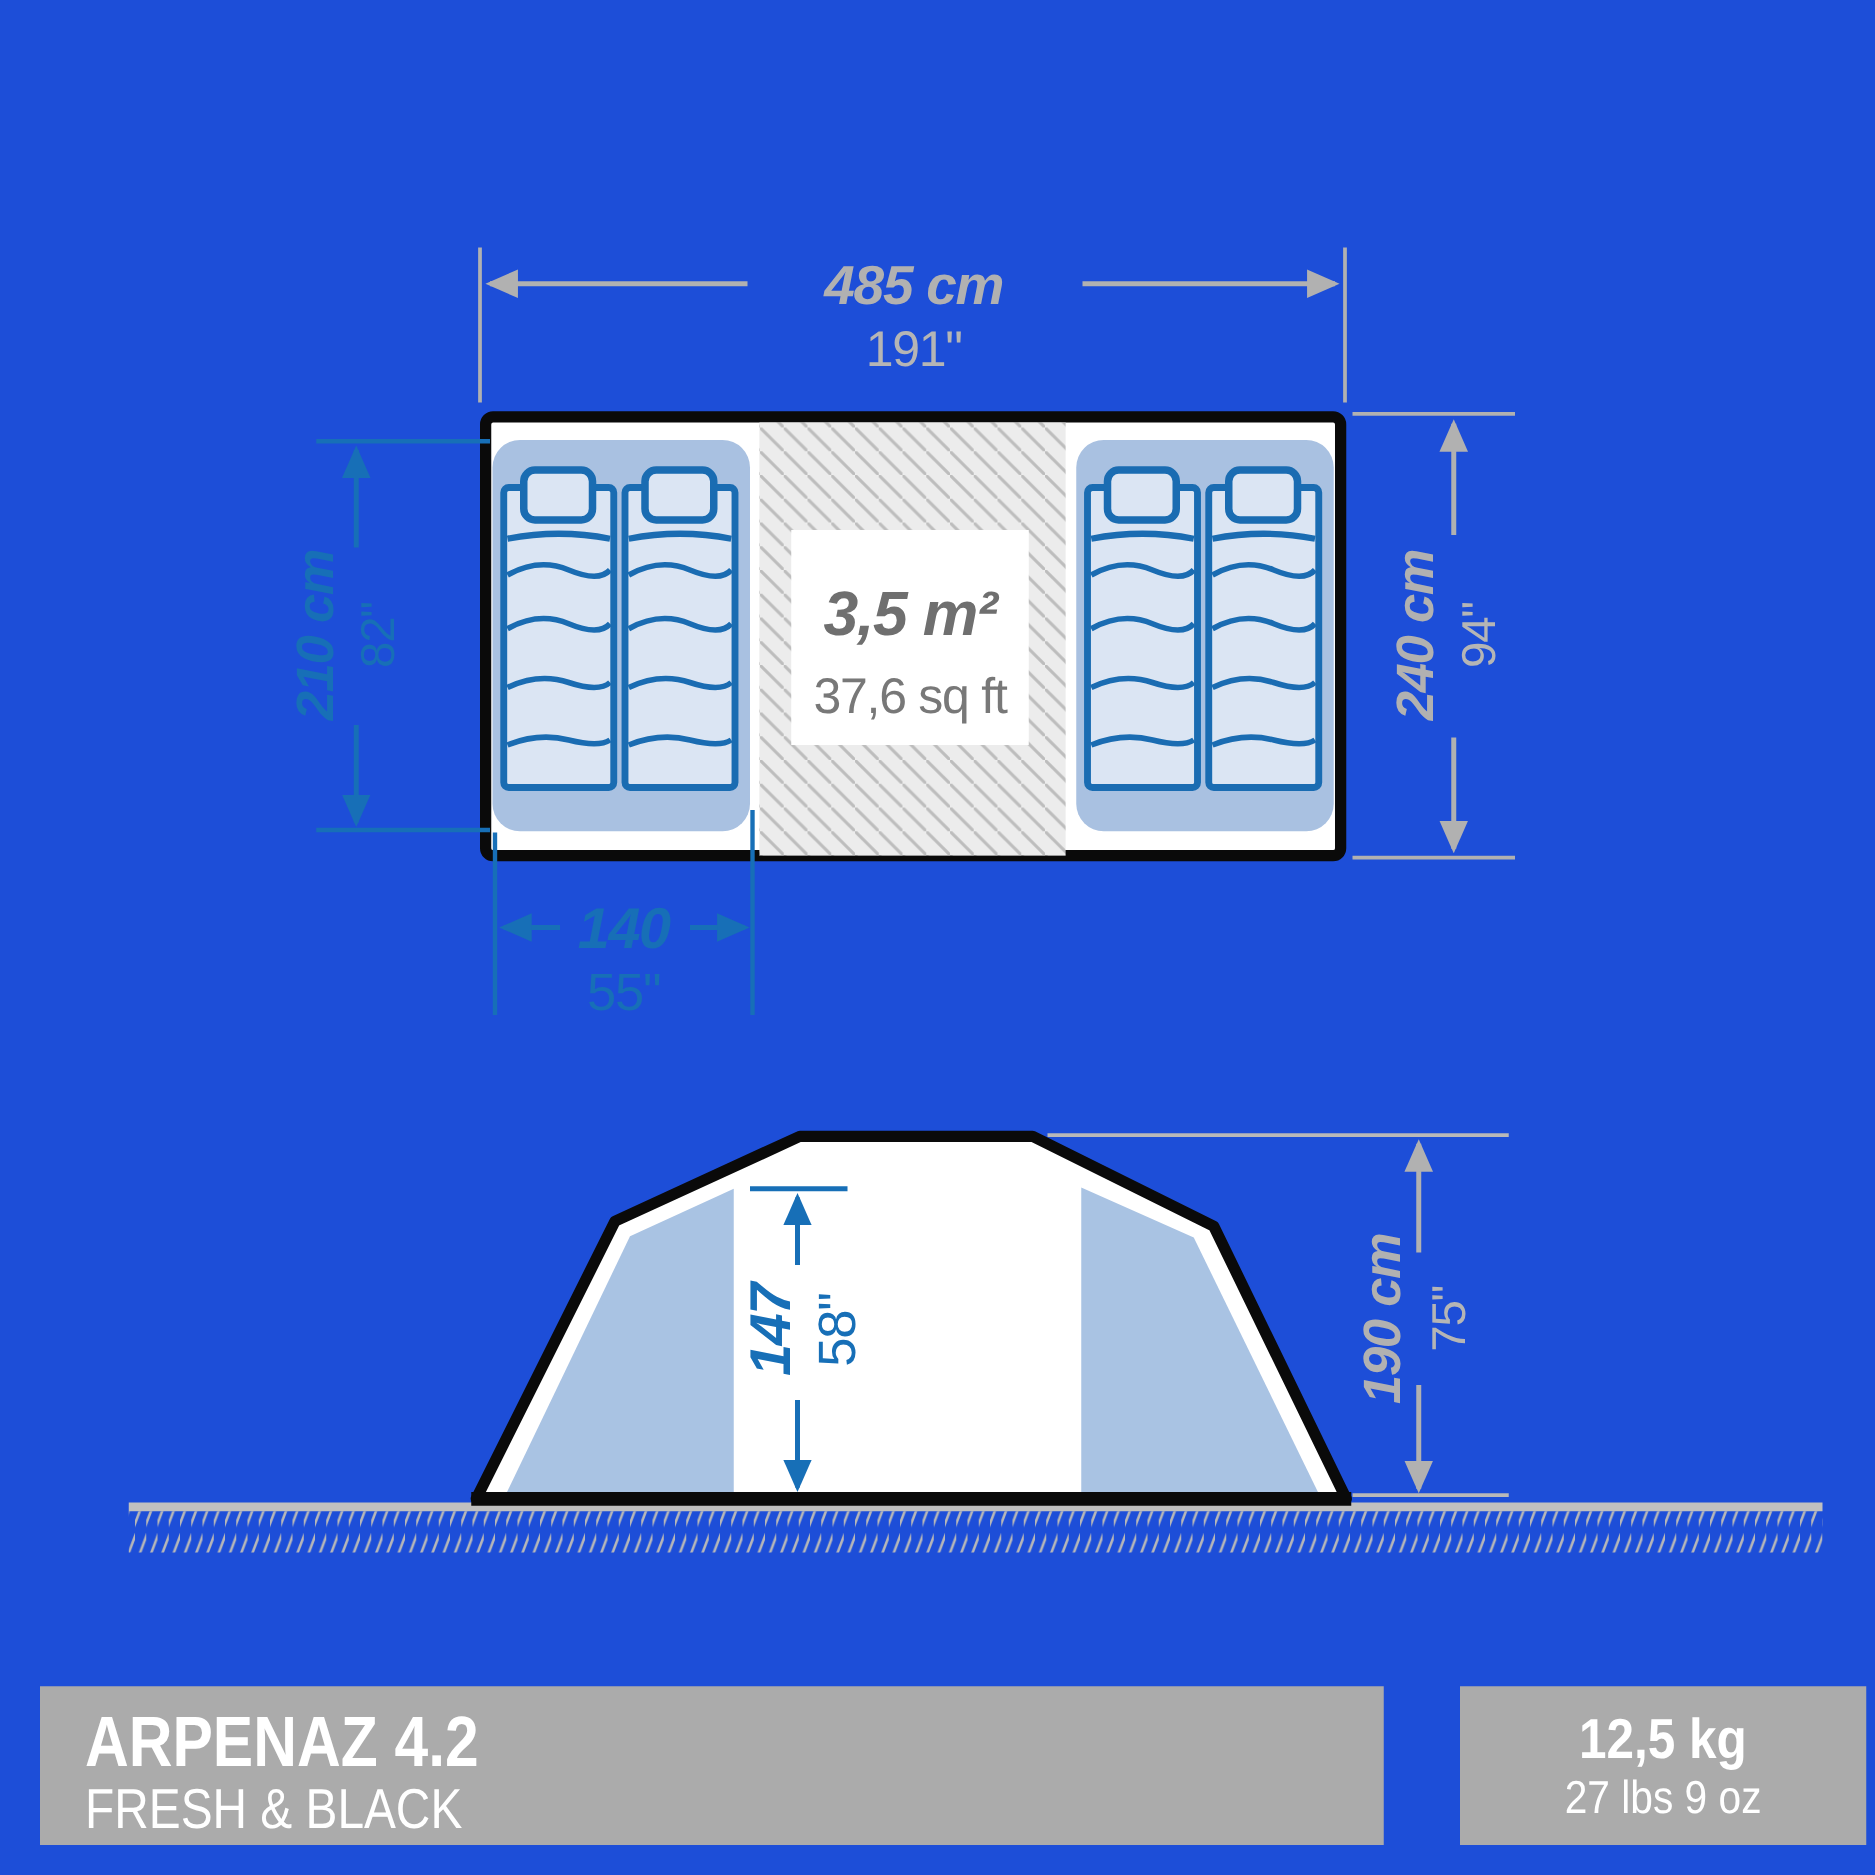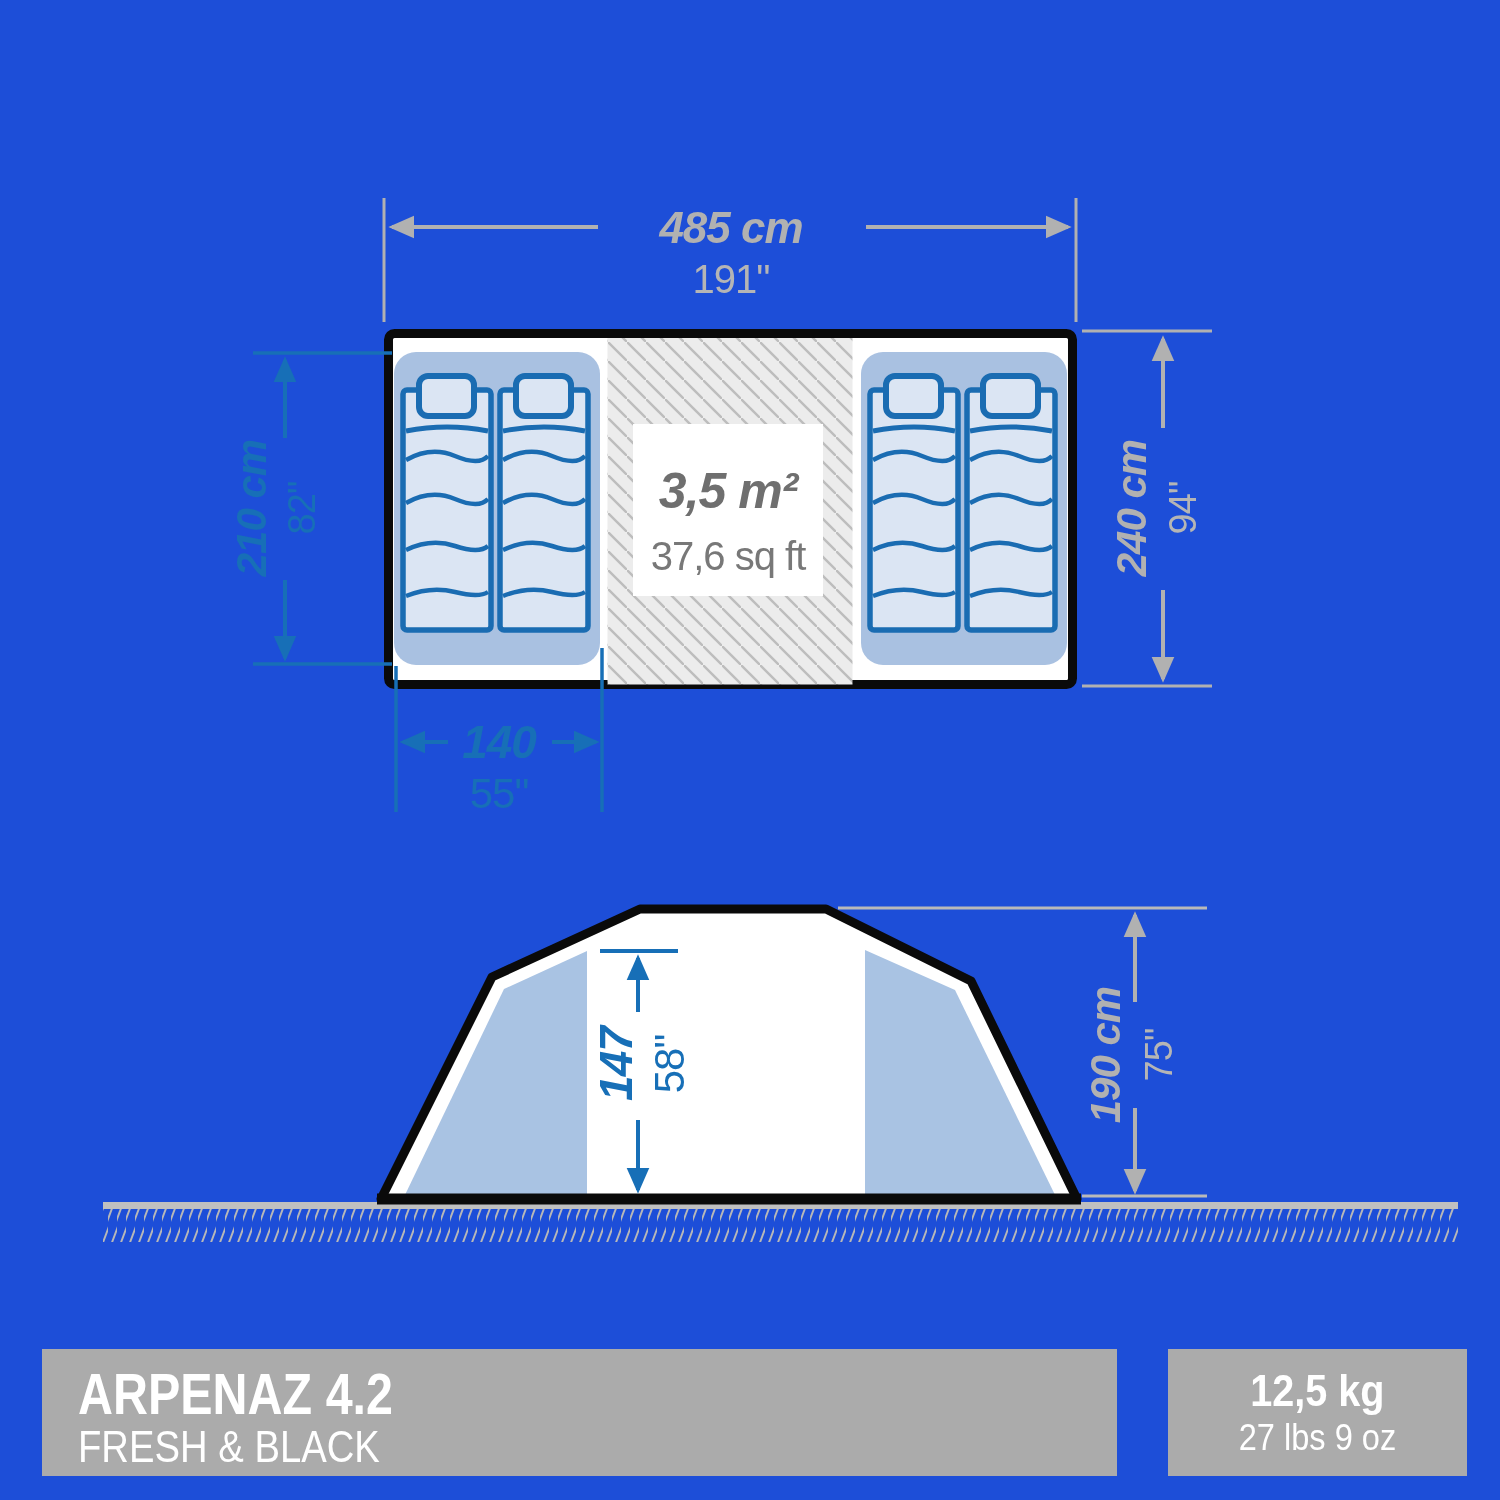--- a/index.html
+++ b/index.html
@@ -11,22 +11,22 @@
   
   text{font-family:"Liberation Sans", sans-serif;text-anchor:middle;letter-spacing:-1px;}
   .dim-blue-main{fill:#176fb7;font-weight:bold;font-style:italic;font-size:44px;}
   .dim-blue-sub{fill:#176fb7;font-size:40px;}
   .dim-gray-main{fill:#b1b1b1;font-weight:bold;font-style:italic;font-size:44px;}
   .dim-gray-sub{fill:#b5b5b5;font-size:40px;}
   .area-main{fill:#6f6f6f;font-weight:bold;font-style:italic;font-size:50px;}
   .area-sub{fill:#787878;font-size:40px;}
   
   .bar{position:absolute;top:1349px;height:127px;background:#ababab;color:#fff;}
-  .bar-left{left:32px;width:1075px;margin-left:10px;}
-  .bar-right{left:1168px;width:299px;display:flex;flex-direction:column;justify-content:center;align-items:center;}
+  .bar-left{left:32px;width:1075px;}
+  .bar-right{left:1168px;width:325px;display:flex;flex-direction:column;justify-content:center;align-items:center;}
   .product-name{
     position:absolute;left:36px;top:12px;font-size:57px;font-weight:bold;
     transform:scaleX(.85);transform-origin:left center;white-space:nowrap;letter-spacing:0px;
   }
   .product-line{
     position:absolute;left:36px;top:72px;font-size:45px;font-weight:normal;
     transform:scaleX(.85);transform-origin:left center;white-space:nowrap;
   }
   .weight-kg{font-size:45px;font-weight:bold;line-height:1.15;transform:scaleX(.88);}
   .weight-lbs{font-size:37px;line-height:1.15;transform:scaleX(.88);}

